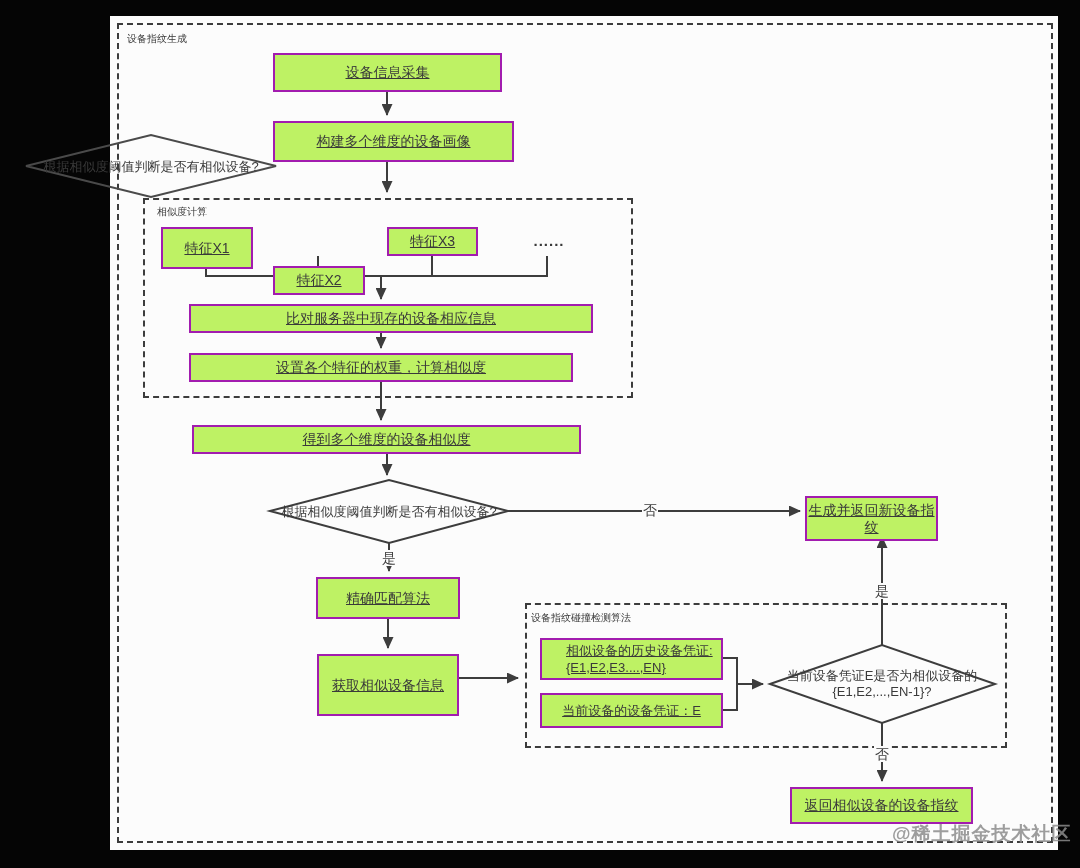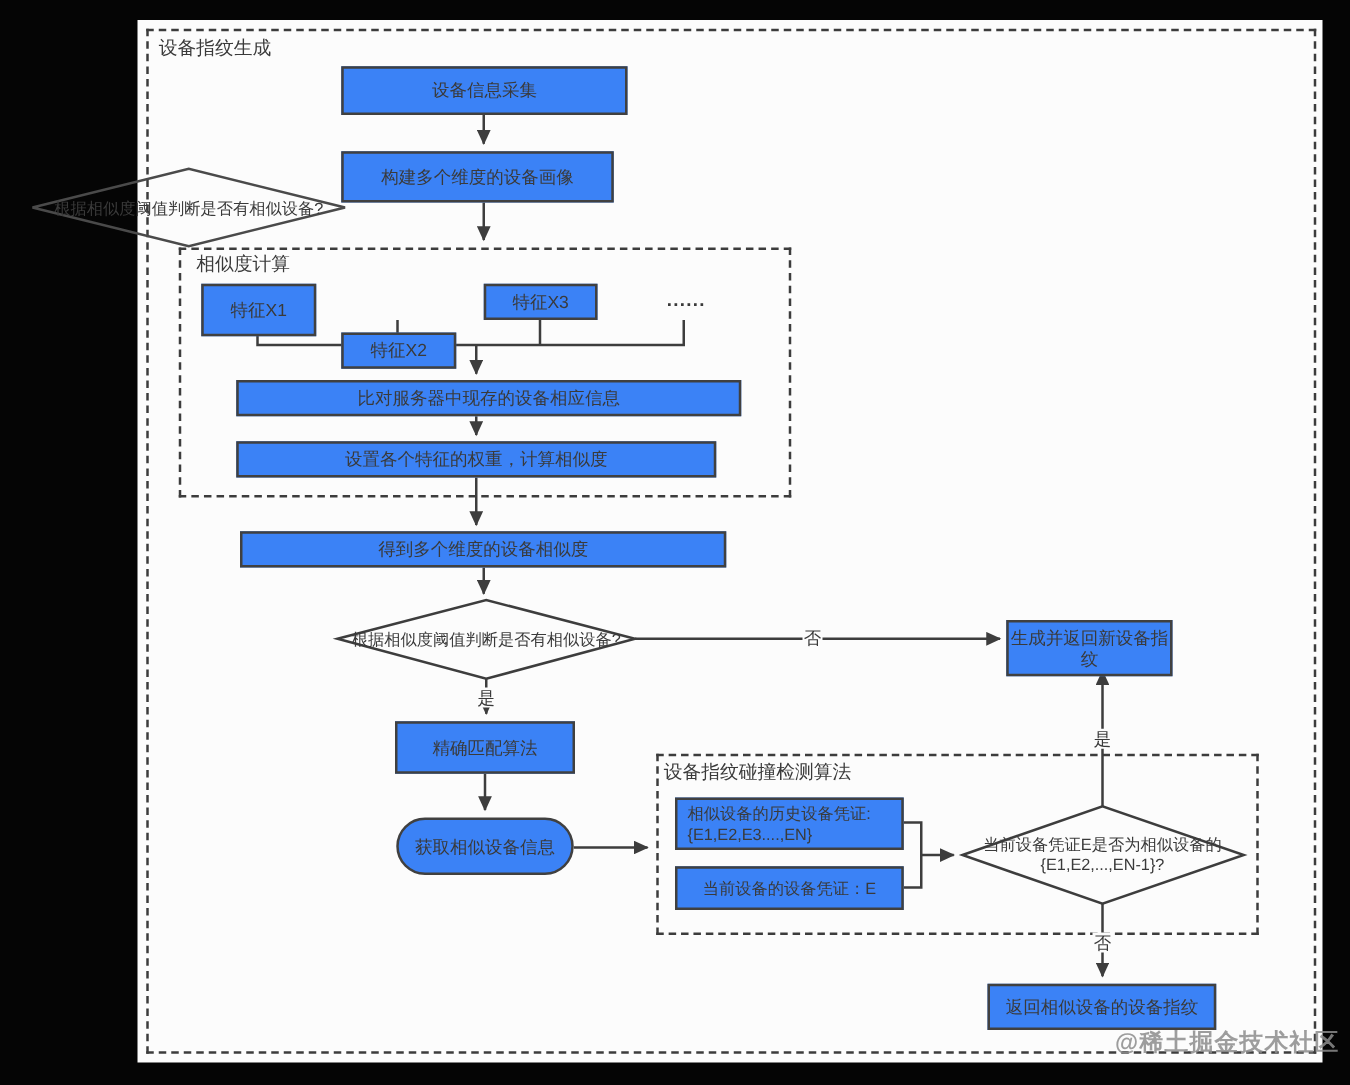--- a/index.html
+++ b/index.html
@@ -13,30 +13,30 @@
   .abs{position:absolute;}
   .whitebg{
     left:110px;top:16px;width:948px;height:834px;
     background:#fcfcfc;
   }
   .dashedbox{
     border:2px dashed #3c3c3c;
     background:transparent;
   }
   .glabel{
-    font-size:15px;color:#3a3a3a;white-space:nowrap;line-height:18px;
+    font-size:10px;color:#3a3a3a;white-space:nowrap;line-height:18px;
   }
   .box{
-    border:2px solid #404040;background:#3b82f6;color:#3a3a3a;
+    border:2px solid #a21caf;background:#bef264;color:#3a3a3a;
     display:flex;align-items:center;justify-content:center;
-    font-size:14px;text-align:center;line-height:17px;
+    font-size:14px;text-align:center;line-height:17px;text-decoration:underline;
   }
   .box.leftalign{
     flex-direction:column;align-items:flex-start;justify-content:center;
-    padding-left:8px;font-size:13px;line-height:17px;text-align:left;
+    padding-left:24px;font-size:13px;line-height:17px;text-align:left;
   }
   .dlabel{
     color:#3a3a3a;font-size:13px;text-align:center;white-space:nowrap;
     line-height:16px;
   }
   .branch{
     font-size:14px;color:#3a3a3a;background:#fcfcfc;
     padding:0 1px;line-height:16px;white-space:nowrap;
   }
   .ellipsis{
@@ -95,34 +95,34 @@
 
   <line class="wire" x1="882" y1="645" x2="882" y2="537" marker-end="url(#arr)"></line>
   <line class="wire" x1="882" y1="723" x2="882" y2="781" marker-end="url(#arr)"></line>
 
   <polygon class="diamond ghost" points="26,166 151,135 276,166 151,197"></polygon>
   <polygon class="diamond" points="270,511 389,480 508,511 389,543"></polygon>
   <polygon class="diamond" points="770,684 882,645 995,684 882,723"></polygon>
 </svg>
 
 <div class="abs box" style="left:273px;top:53px;width:229px;height:39px;">设备信息采集</div>
-<div class="abs box" style="left:273px;top:121px;width:218px;height:41px;">构建多个维度的设备画像</div>
+<div class="abs box" style="left:273px;top:121px;width:241px;height:41px;">构建多个维度的设备画像</div>
 
 <div class="abs box" style="left:161px;top:227px;width:92px;height:42px;">特征X1</div>
 <div class="abs box" style="left:273px;top:227px;width:92px;height:29px;margin-top:39px;">特征X2</div>
 <div class="abs box" style="left:387px;top:227px;width:91px;height:29px;">特征X3</div>
 <div class="abs ellipsis" style="left:518px;top:232px;width:62px;">......</div>
 
 <div class="abs box" style="left:189px;top:304px;width:404px;height:29px;">比对服务器中现存的设备相应信息</div>
 <div class="abs box" style="left:189px;top:353px;width:384px;height:29px;">设置各个特征的权重，计算相似度</div>
 <div class="abs box" style="left:192px;top:425px;width:389px;height:29px;">得到多个维度的设备相似度</div>
 
 <div class="abs box" style="left:805px;top:496px;width:133px;height:45px;">生成并返回新设备指纹</div>
 <div class="abs box" style="left:316px;top:577px;width:144px;height:42px;">精确匹配算法</div>
-<div class="abs box" style="left:317px;top:654px;width:142px;height:46px;border-radius:23px;">获取相似设备信息</div>
+<div class="abs box" style="left:317px;top:654px;width:142px;height:62px;">获取相似设备信息</div>
 
 <div class="abs box leftalign" style="left:540px;top:638px;width:183px;height:42px;">
   <div>相似设备的历史设备凭证:</div>
   <div>{E1,E2,E3....,EN}</div>
 </div>
 <div class="abs box" style="left:540px;top:693px;width:183px;height:35px;font-size:13px;">当前设备的设备凭证：E</div>
 
 <div class="abs box" style="left:790px;top:787px;width:183px;height:37px;">返回相似设备的设备指纹</div>
 
 <div class="abs dlabel" style="left:21px;top:159px;width:260px;">根据相似度阈值判断是否有相似设备?</div>

